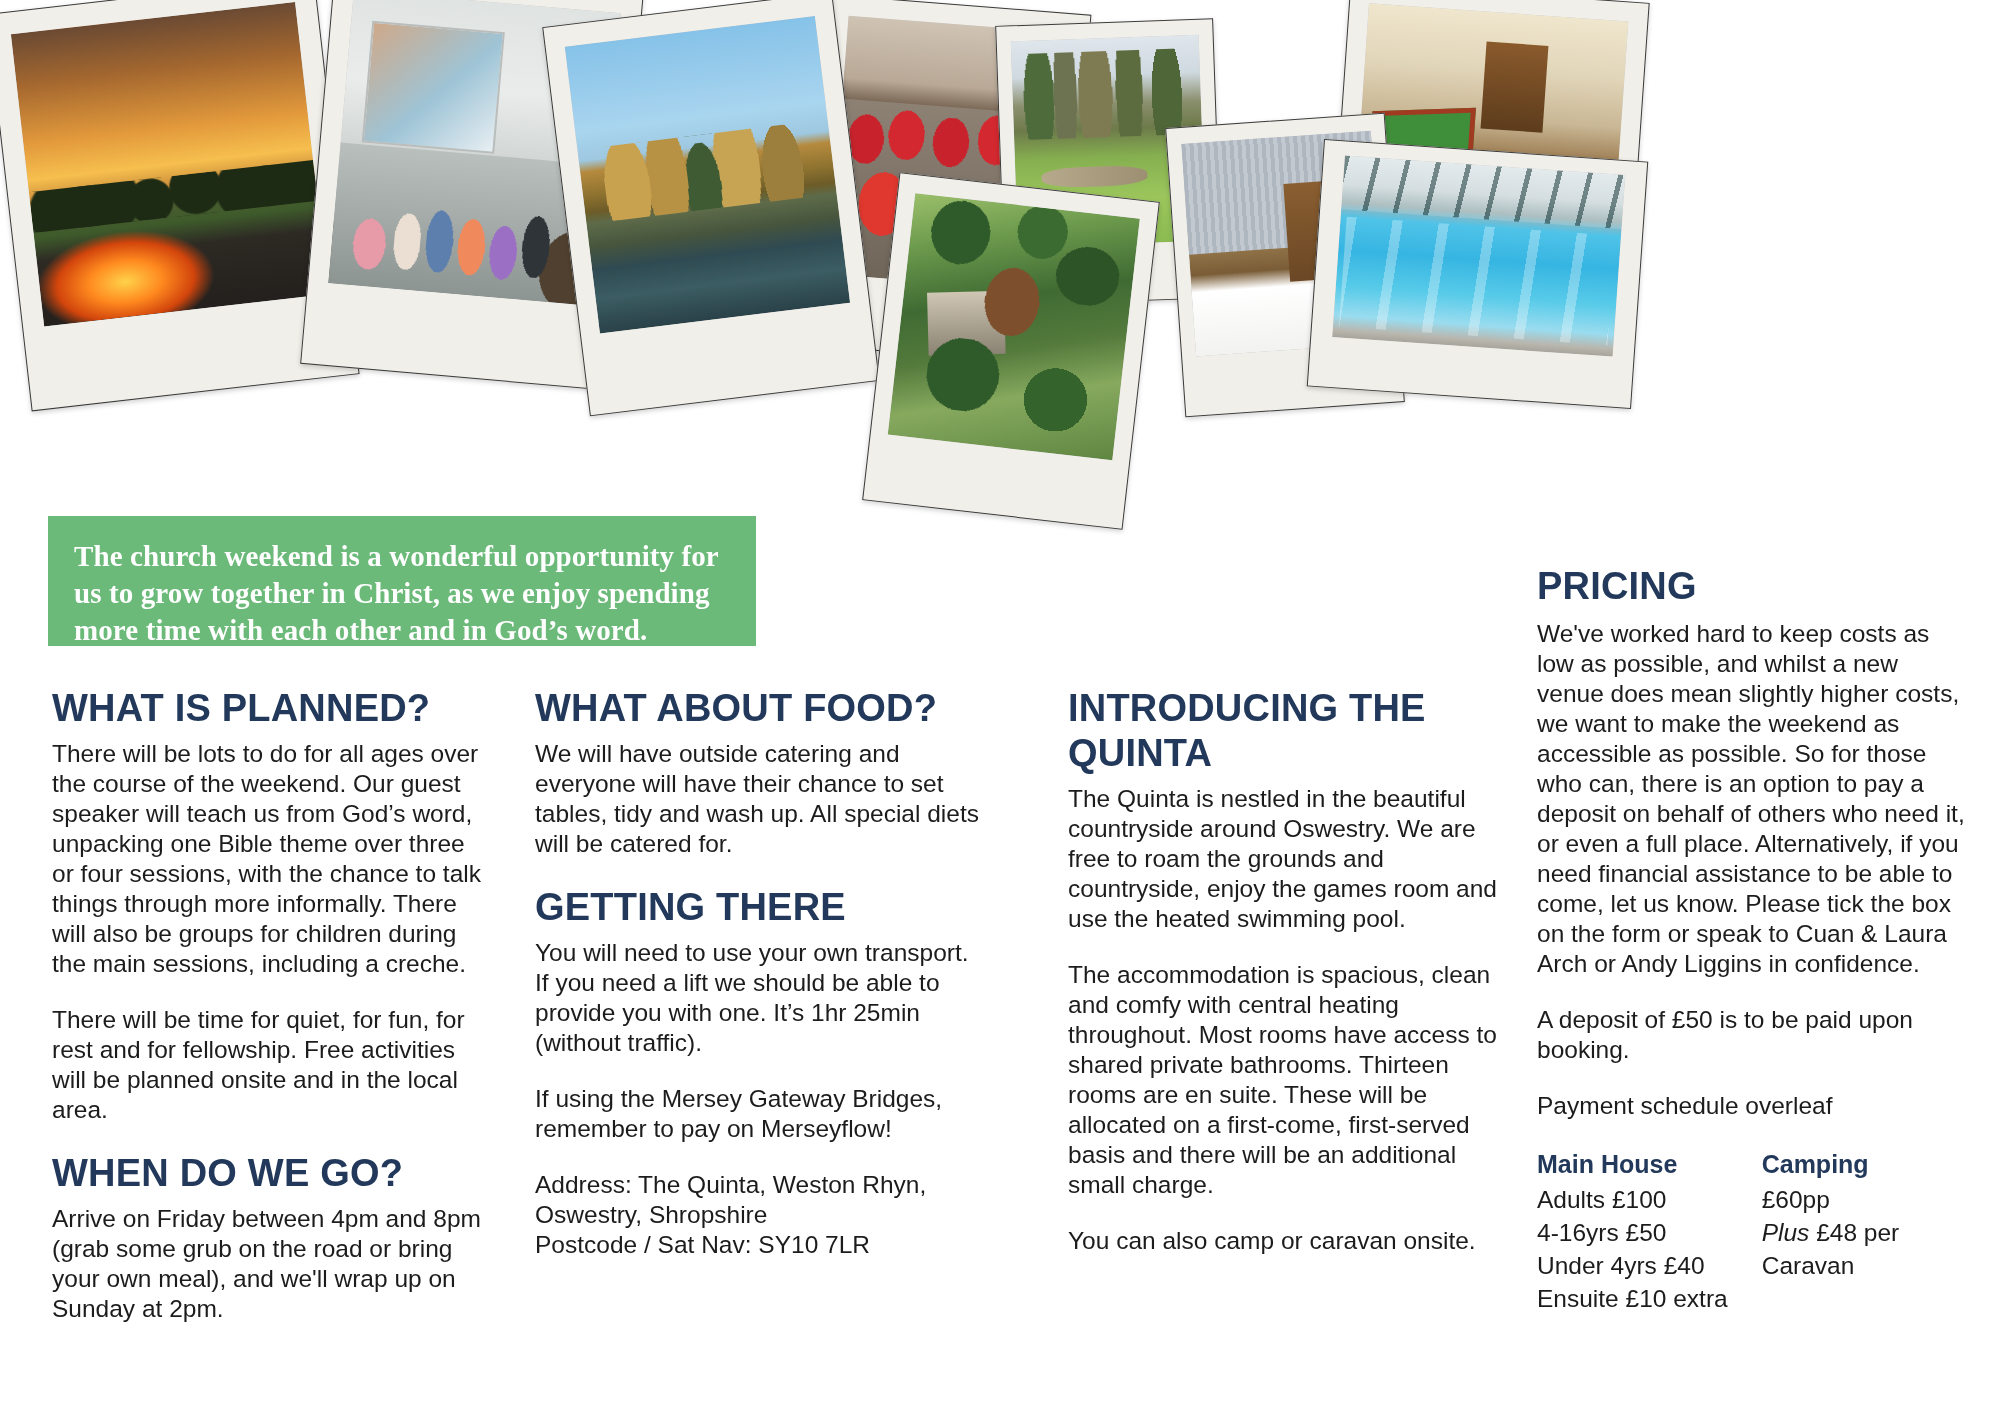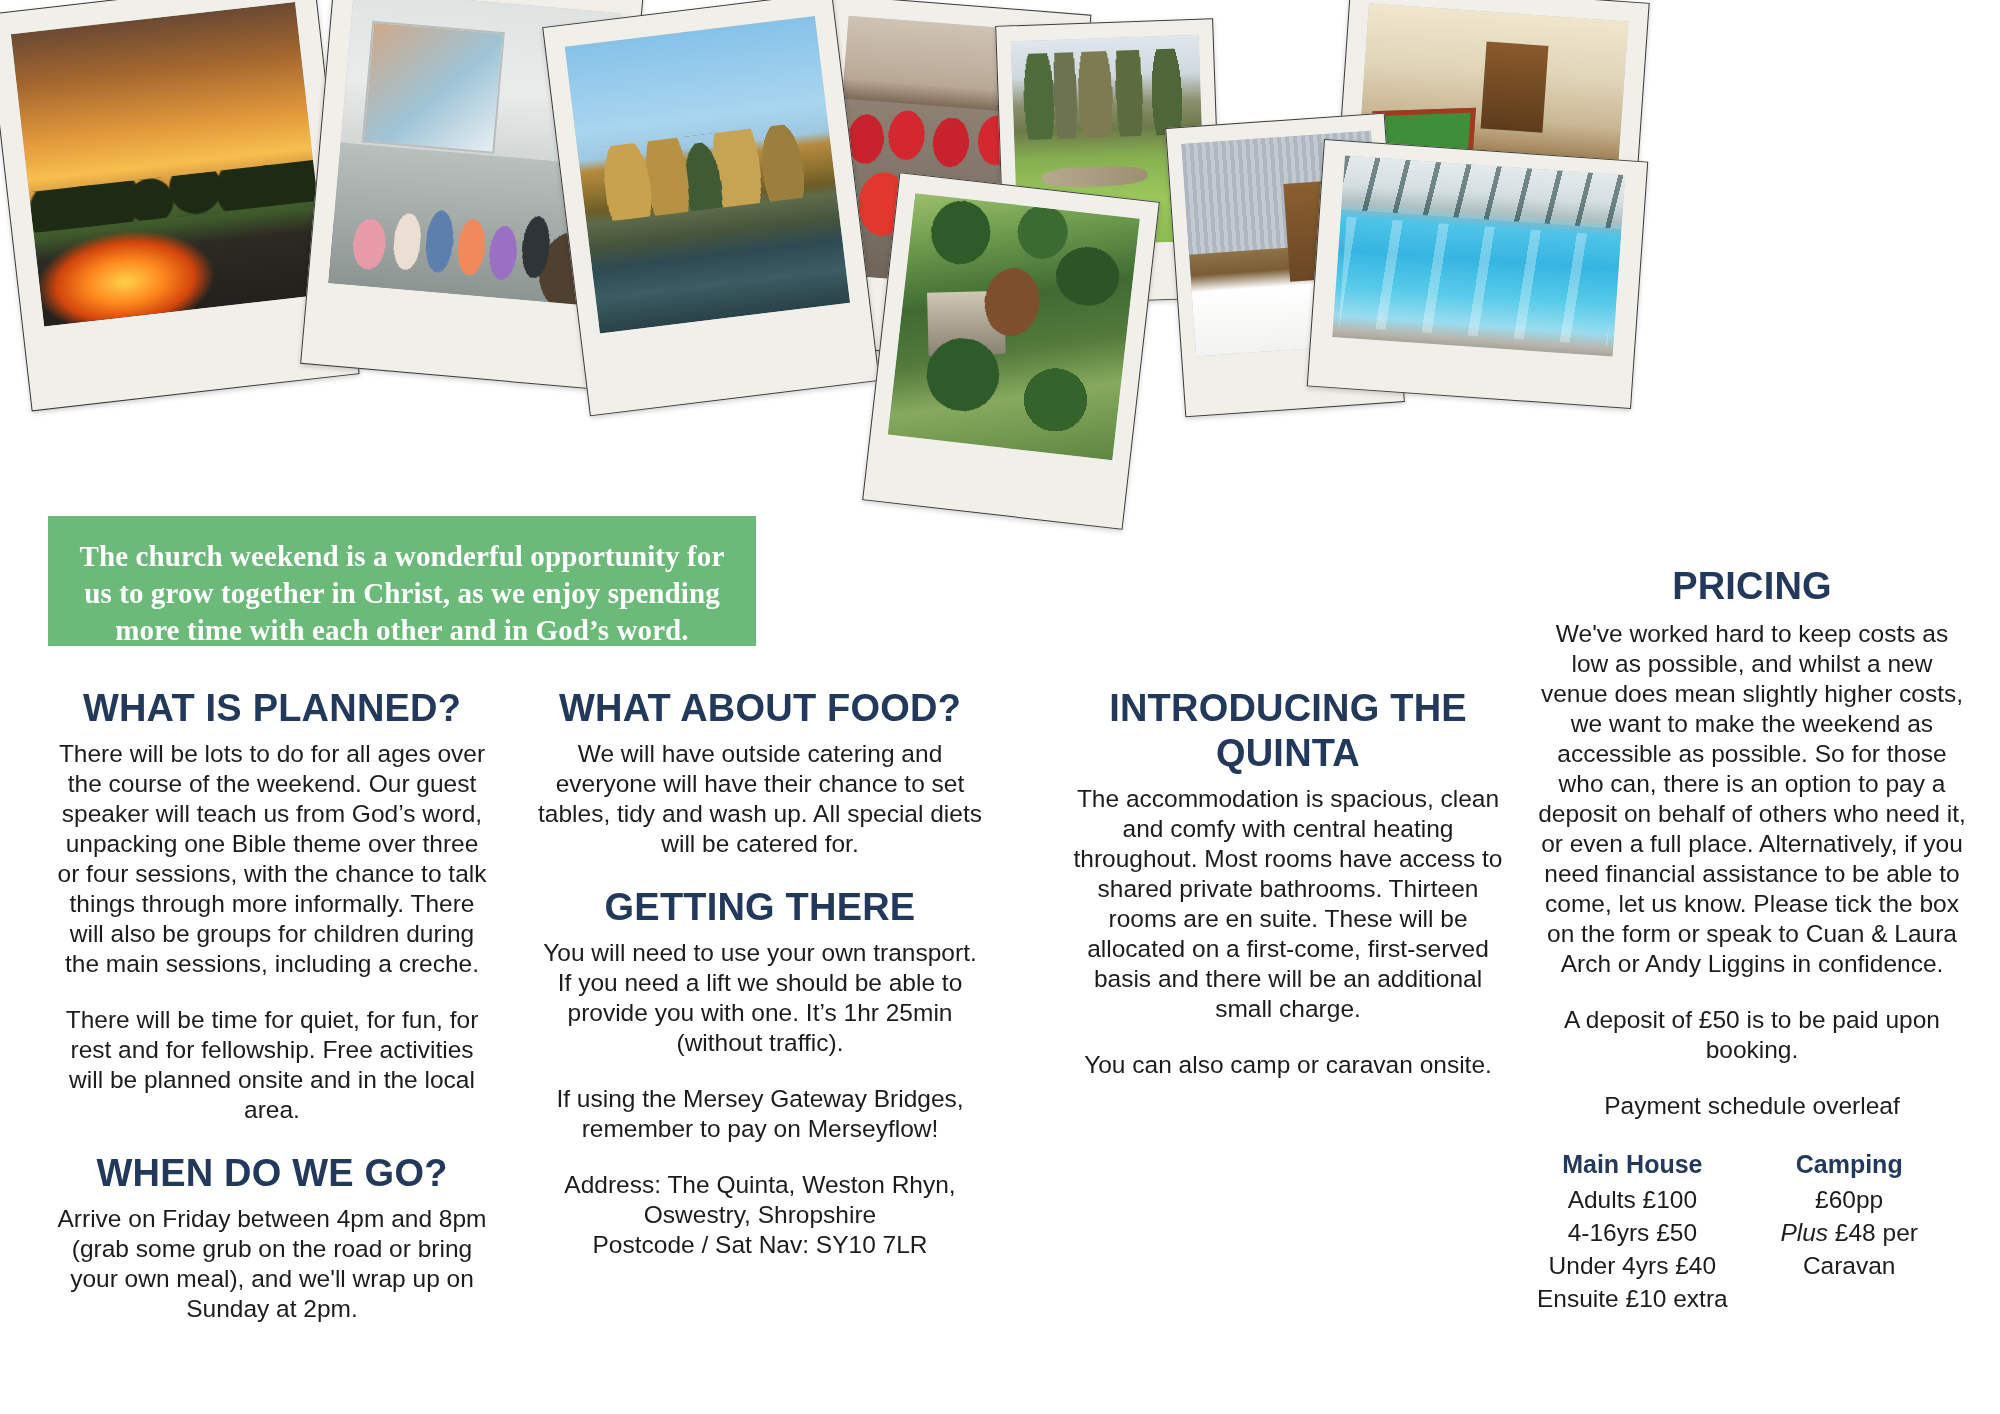--- a/index.html
+++ b/index.html
@@ -4,21 +4,21 @@
 <title>Church Weekend Brochure</title>
 <style>
   html,body{margin:0;padding:0;}
   body{
     width:2000px;height:1414px;
     background:#ffffff;
     font-family:"Liberation Sans", sans-serif;
     overflow:hidden;
     position:relative;
   }
-  .page{position:relative;width:2000px;height:1414px;overflow:hidden;text-align:center;}
+  .page{position:relative;width:2000px;height:1414px;overflow:hidden;}
 
   
   .collage{position:absolute;left:0;top:0;width:2000px;height:660px;}
   .polaroid{
     position:absolute;
     background:#f1efe9;
     border:1px solid #3a3a3a;
     box-sizing:border-box;
     box-shadow:0 2px 5px rgba(0,0,0,.18);
   }
@@ -330,20 +330,21 @@
       <h2 class="h">GETTING THERE</h2>
       <p class="body">You will need to use your own transport. If you need a lift we should be able to provide you with one. It’s 1hr 25min (without traffic).</p>
       <p class="body">If using the Mersey Gateway Bridges, remember to pay on Merseyflow!</p>
       <p class="body" style="margin-bottom:0">Address: The Quinta, Weston Rhyn,</p>
       <p class="body" style="margin-bottom:0">Oswestry, Shropshire</p>
       <p class="body last">Postcode / Sat Nav: SY10 7LR</p>
     </div>
 
     <div class="col col3">
       <h2 class="h">INTRODUCING THE QUINTA</h2>
+      <p class="body">The Quinta is nestled in the beautiful countryside around Oswestry. We are free to roam the grounds and countryside, enjoy the games room and use the heated swimming pool.</p>
       <p class="body">The accommodation is spacious, clean and comfy with central heating throughout. Most rooms have access to shared private bathrooms. Thirteen rooms are en suite. These will be allocated on a first-come, first-served basis and there will be an additional small charge.</p>
       <p class="body last">You can also camp or caravan onsite.</p>
     </div>
 
     <div class="col col4">
       <h2 class="h tight">PRICING</h2>
       <p class="body">We've worked hard to keep costs as low as possible, and whilst a new venue does mean slightly higher costs, we want to make the weekend as accessible as possible. So for those who can, there is an option to pay a deposit on behalf of others who need it, or even a full place. Alternatively, if you need financial assistance to be able to come, let us know. Please tick the box on the form or speak to Cuan &amp; Laura Arch or Andy Liggins in confidence.</p>
       <p class="body">A deposit of £50 is to be paid upon booking.</p>
       <p class="body">Payment schedule overleaf</p>
 

